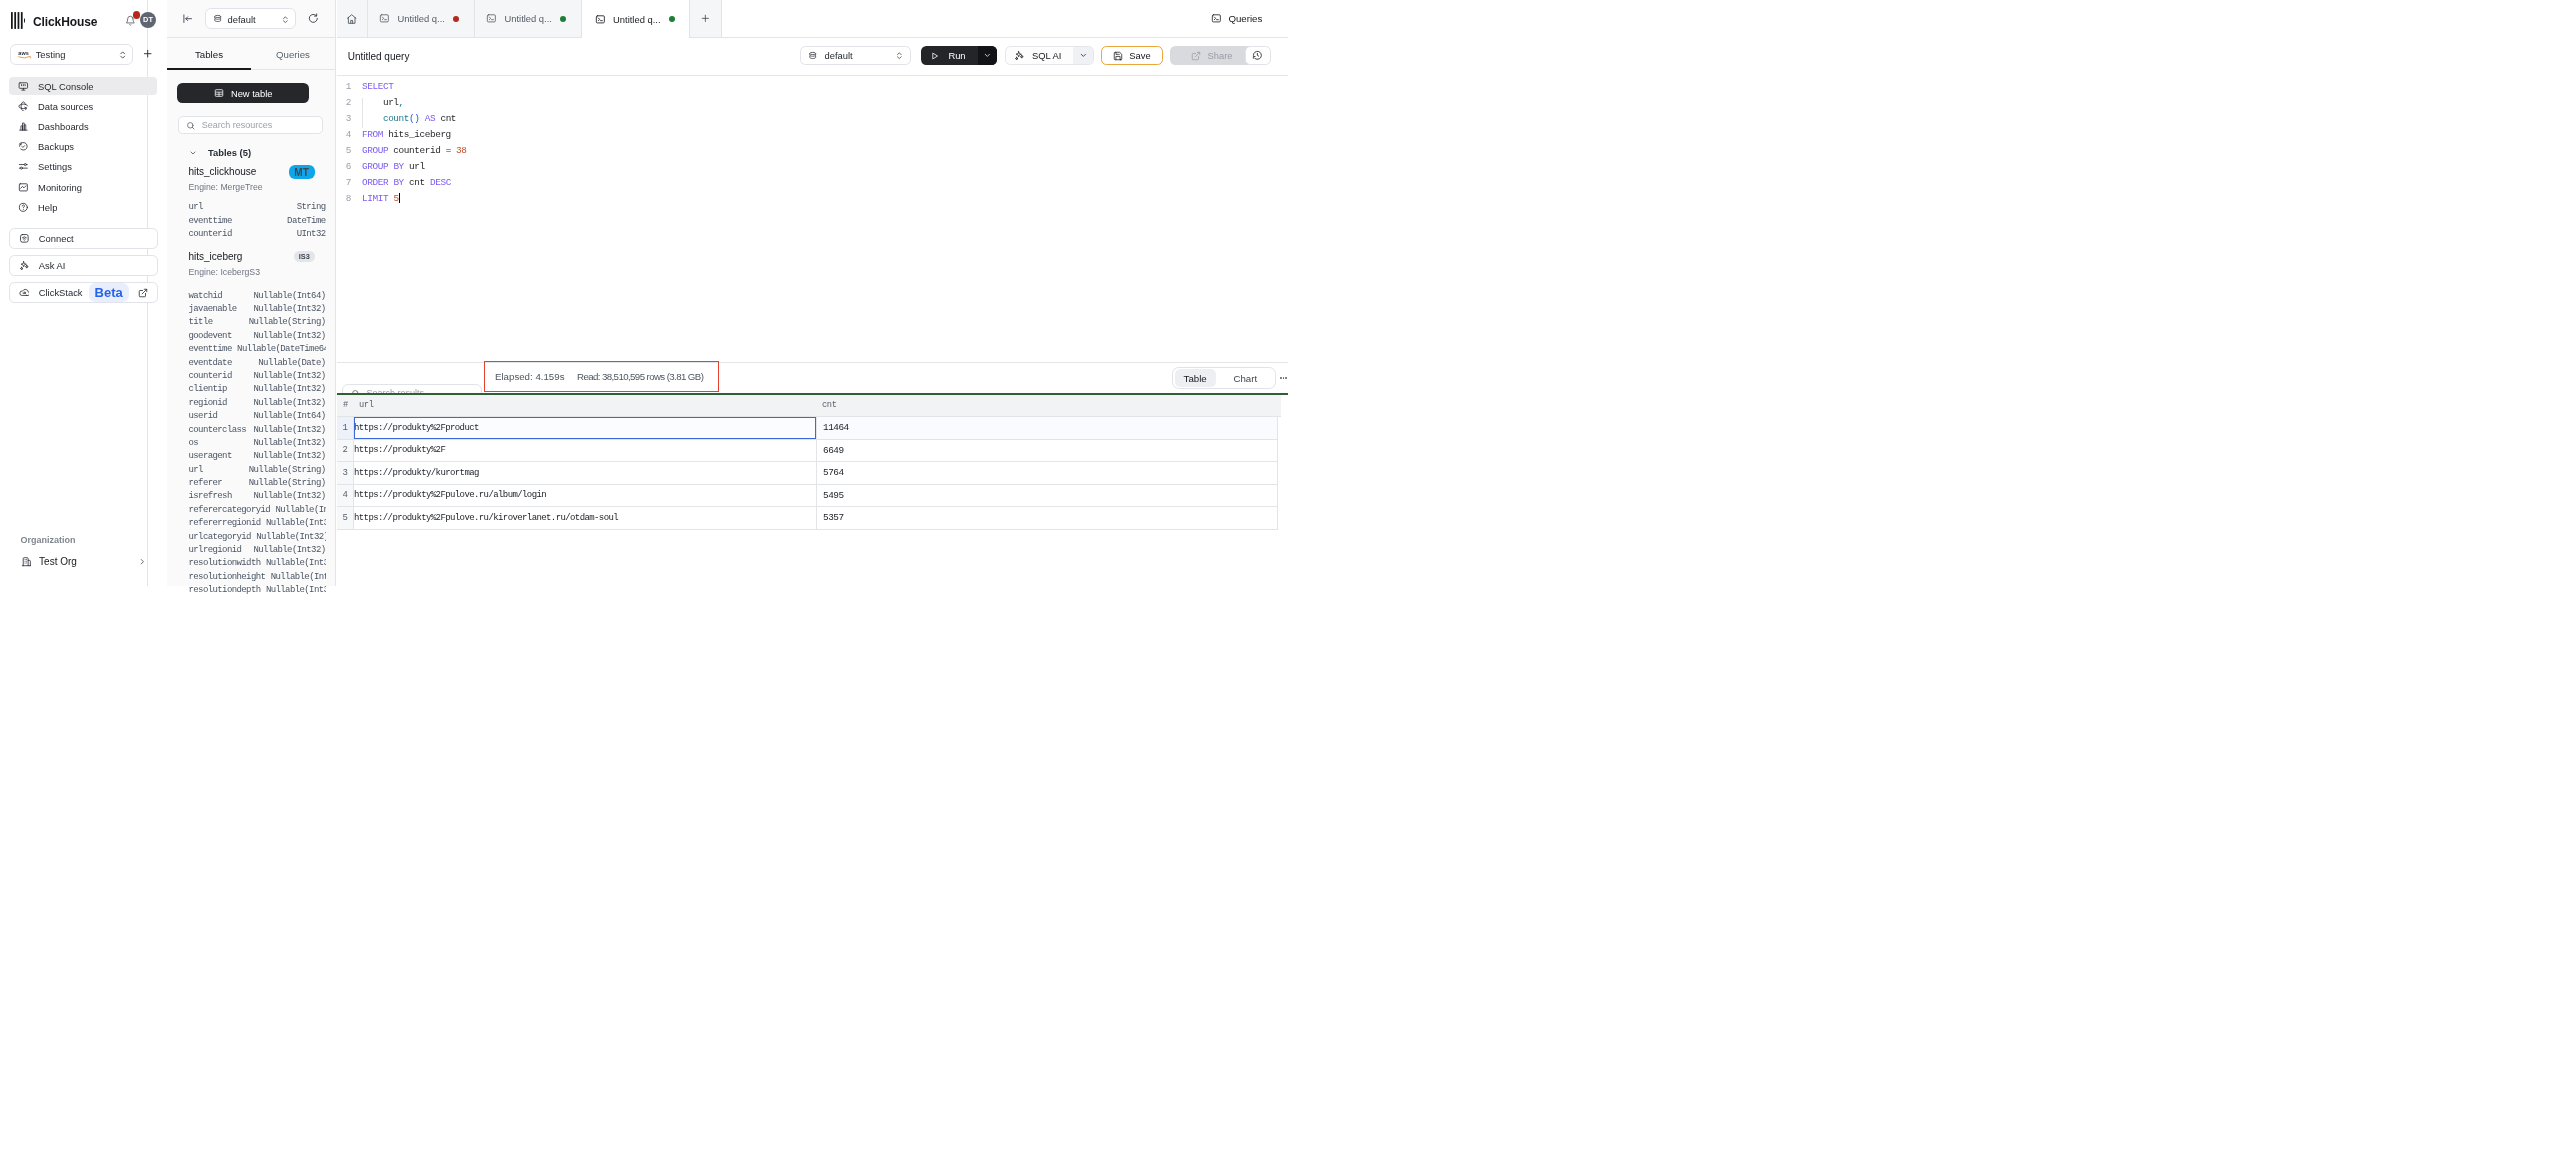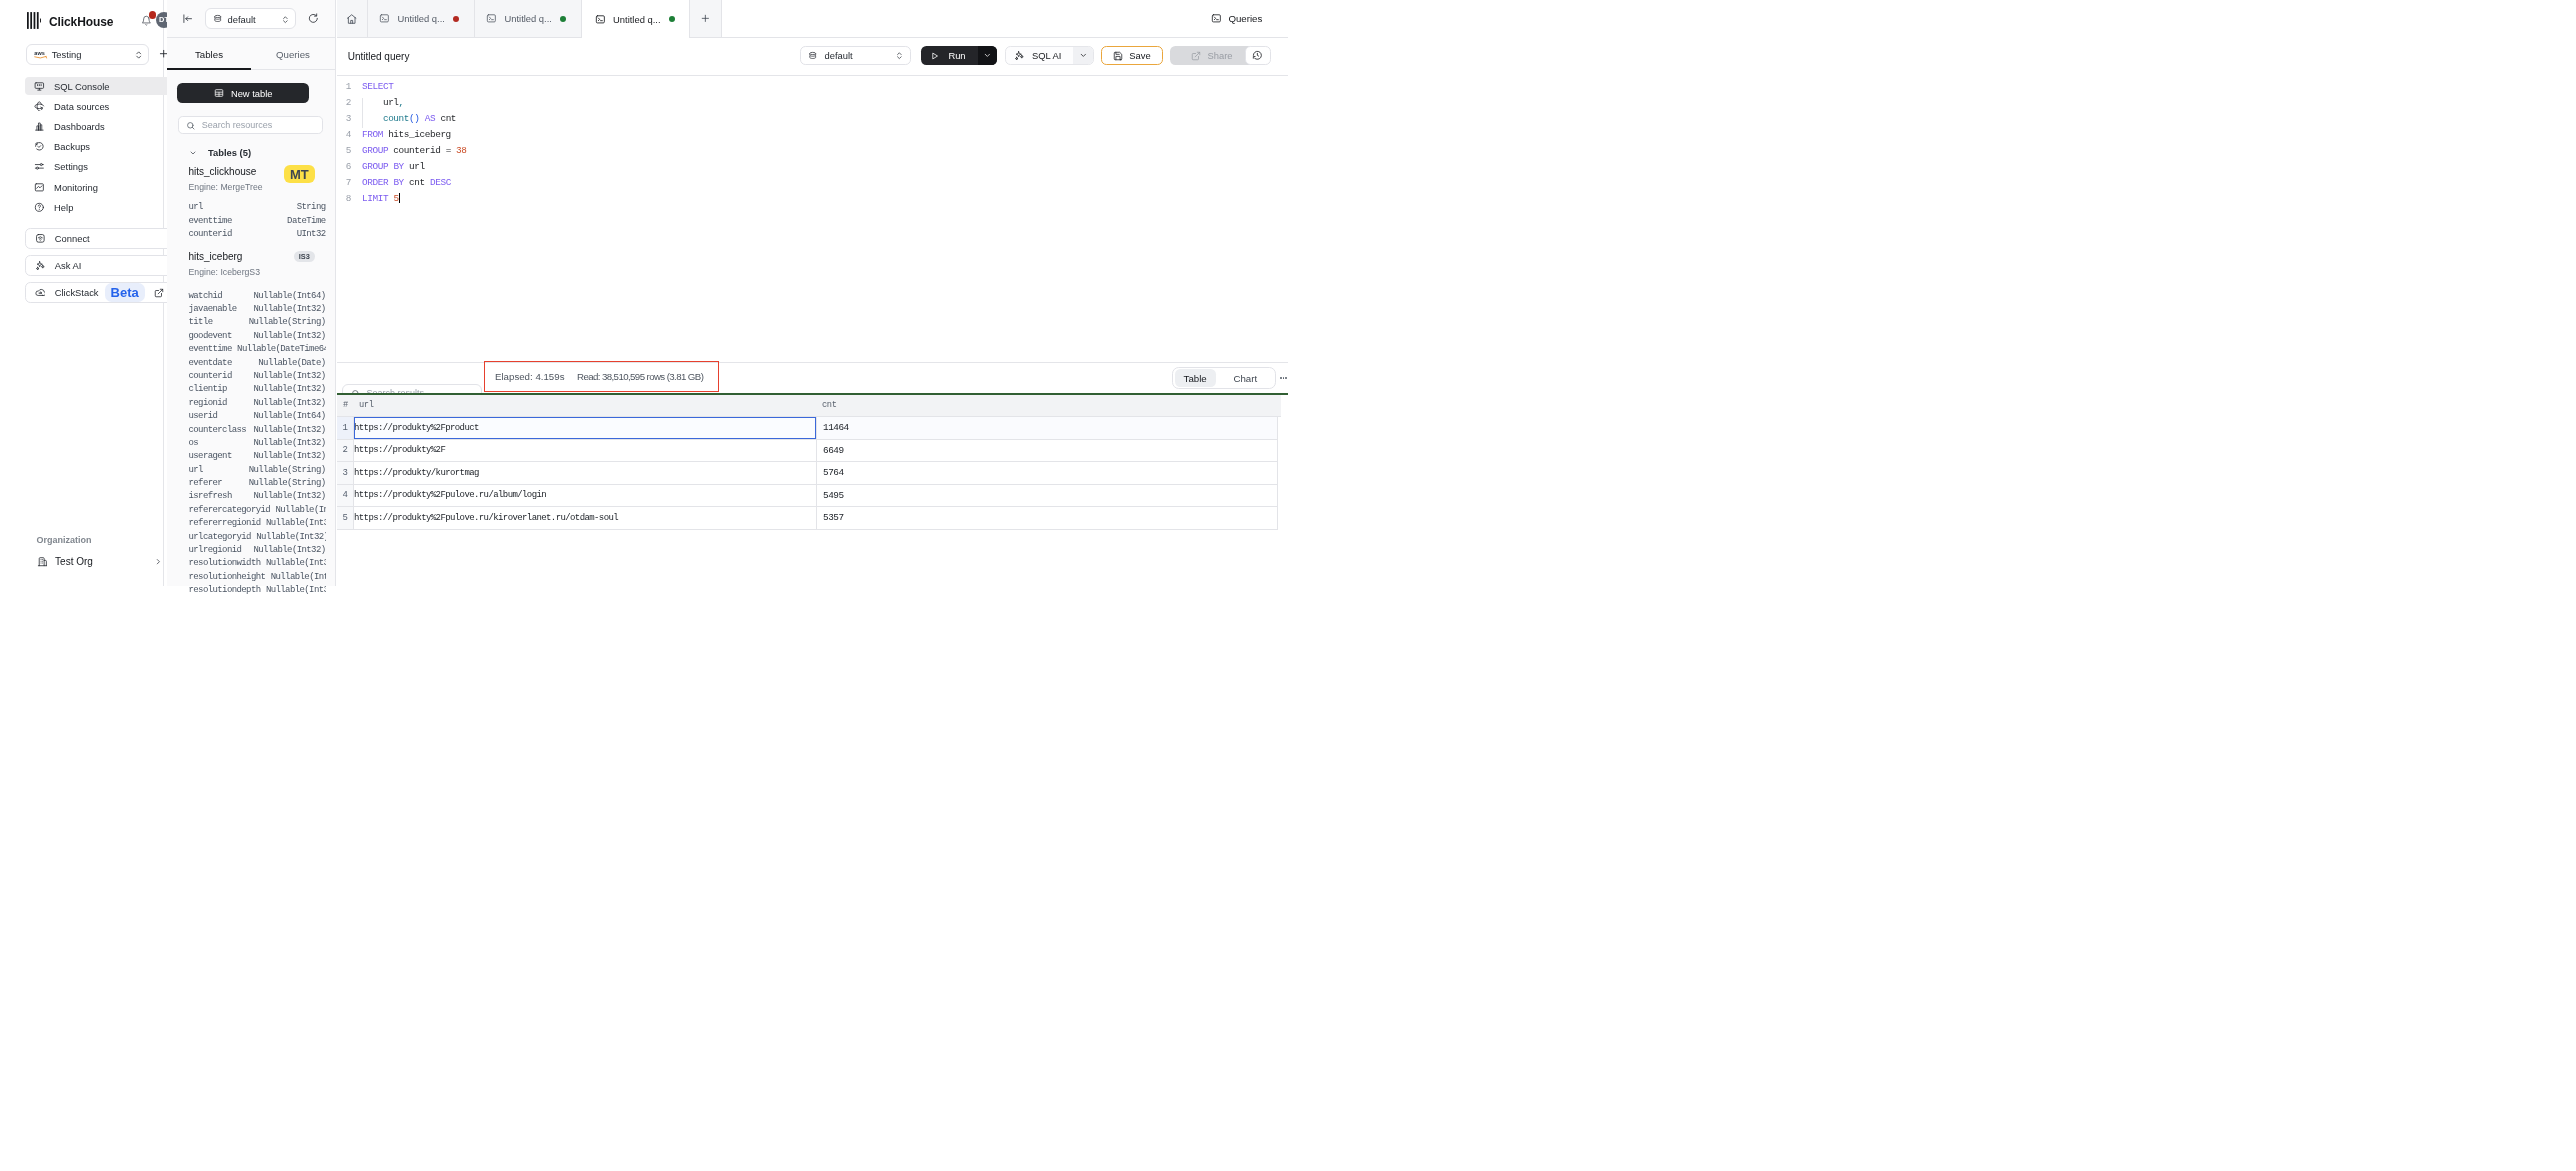--- a/index.html
+++ b/index.html
@@ -3,21 +3,21 @@
 <meta charset="utf-8">
 <style>
 * { margin:0; padding:0; box-sizing:border-box; }
 html,body { width:1288px; height:586px; overflow:hidden; background:#fff;
   font-family:"Liberation Sans", sans-serif; -webkit-font-smoothing:antialiased; }
 .abs { position:absolute; }
 .mono { font-family:"Liberation Mono", monospace; letter-spacing:-0.4px; }
 svg { display:block; }
 
 
-#sidebar { position:absolute; left:16px; top:0; width:148px; height:586px;
+#sidebar { position:absolute; left:0; top:0; width:148px; height:586px;
   background:#fff; border-right:0.7px solid #e4e5e9; }
 .navrow { position:absolute; left:9px; width:148px; height:18px; border-radius:4px;
   display:flex; align-items:center; font-size:9.4px; color:#1f242b; }
 .navrow .ic { width:10.7px; height:10.7px; margin-left:9px; margin-right:9.4px; color:#23272e; }
 .boxrow { position:absolute; left:9px; width:149px; height:21px; border:0.7px solid #e2e3e8;
   border-radius:5.4px; display:flex; align-items:center; font-size:9.4px; color:#1f242b; background:#fff; }
 .boxrow .ic { width:10.7px; height:10.7px; margin-left:8.7px; margin-right:9.4px; }
 
 
 #mid { position:absolute; left:167px; top:0; width:169px; height:586px;
@@ -262,21 +262,21 @@
   </div>
 
   <svg class="abs" style="left:22px; top:149px;" width="8" height="8" viewBox="0 0 24 24" fill="none" stroke="#3c424b" stroke-width="2.2" stroke-linecap="round" stroke-linejoin="round">
       <path d="m6 9 6 6 6-6"></path>
     </svg>
   <div class="abs" style="left:41px; top:147px; font-size:9.4px; font-weight:600; color:#272c33;">Tables (5)</div>
 
   <div class="abs" style="left:21.5px; top:165px; width:137px;">
     <div style="position:relative; height:12.8px;">
       <span style="font-size:10px; color:#15181d;">hits_clickhouse</span>
-      <span class="abs" style="right:11px; top:0.3px; background:#fde047; color:#3f4650; font-size:13px; font-weight:600;
+      <span class="abs" style="right:11px; top:0.3px; background:#0ea5e9; color:#3f4650; font-size:10px; font-weight:600;
         padding:1.3px 5.7px; border-radius:6px;text-align:center;">MT</span>
     </div>
     <div style="height:17.5px; padding-top:4px; font-size:8.7px; color:#6e7580;">Engine: MergeTree</div>
     <div style="height:5.4px;"></div>
     <div class="schrow mono">
         <span class="nm">url</span>
         <span class="tp">String</span>
       </div>
     <div class="schrow mono">
         <span class="nm">eventtime</span>

